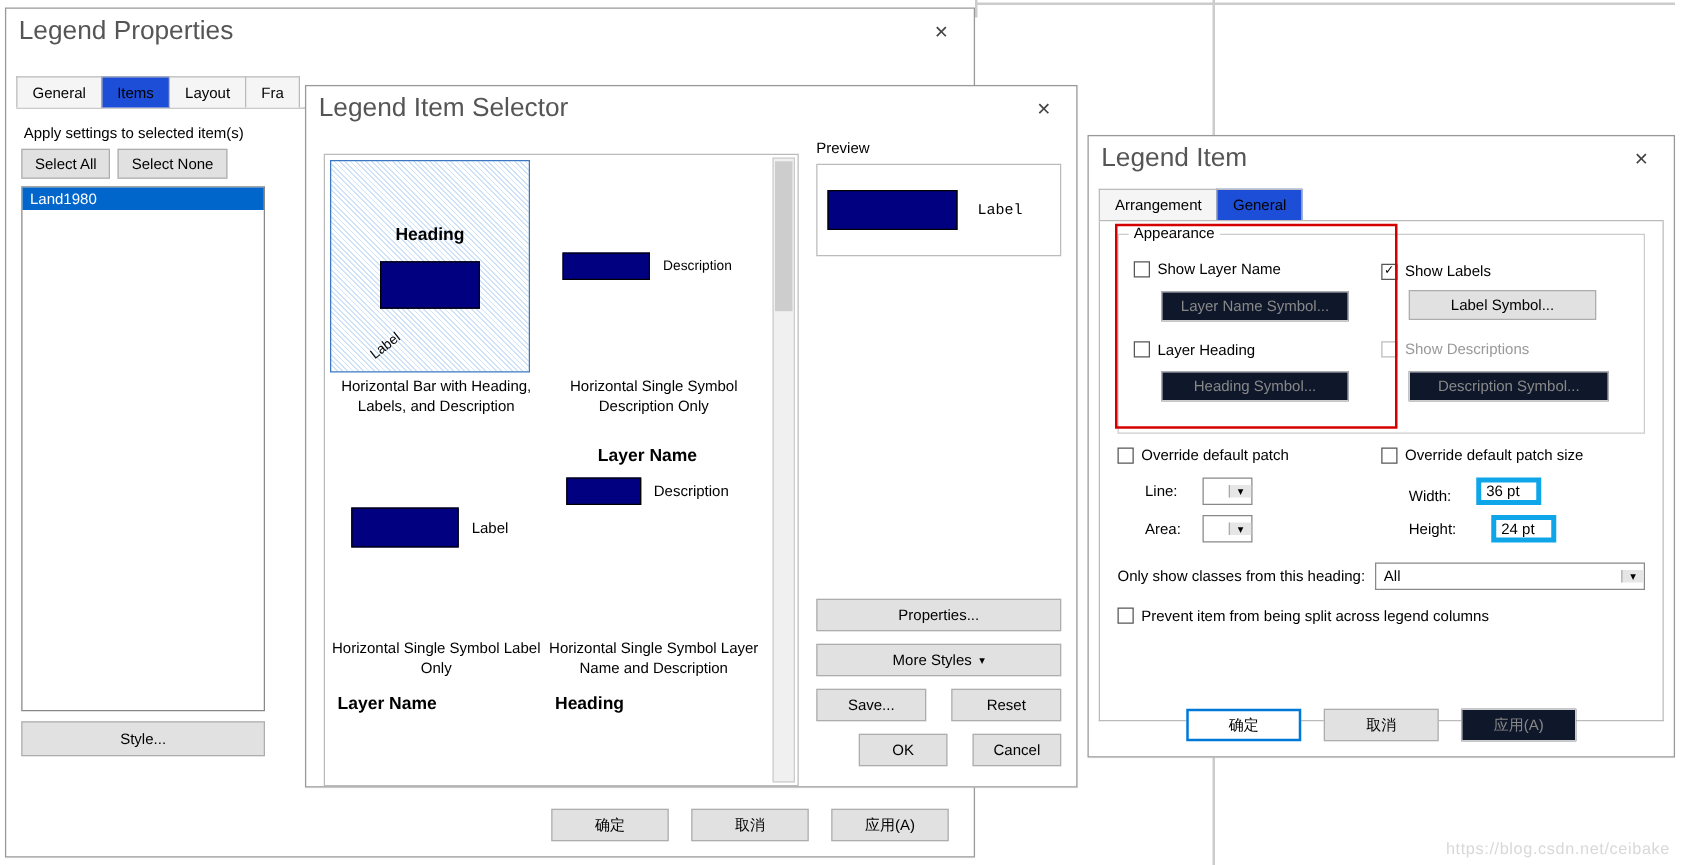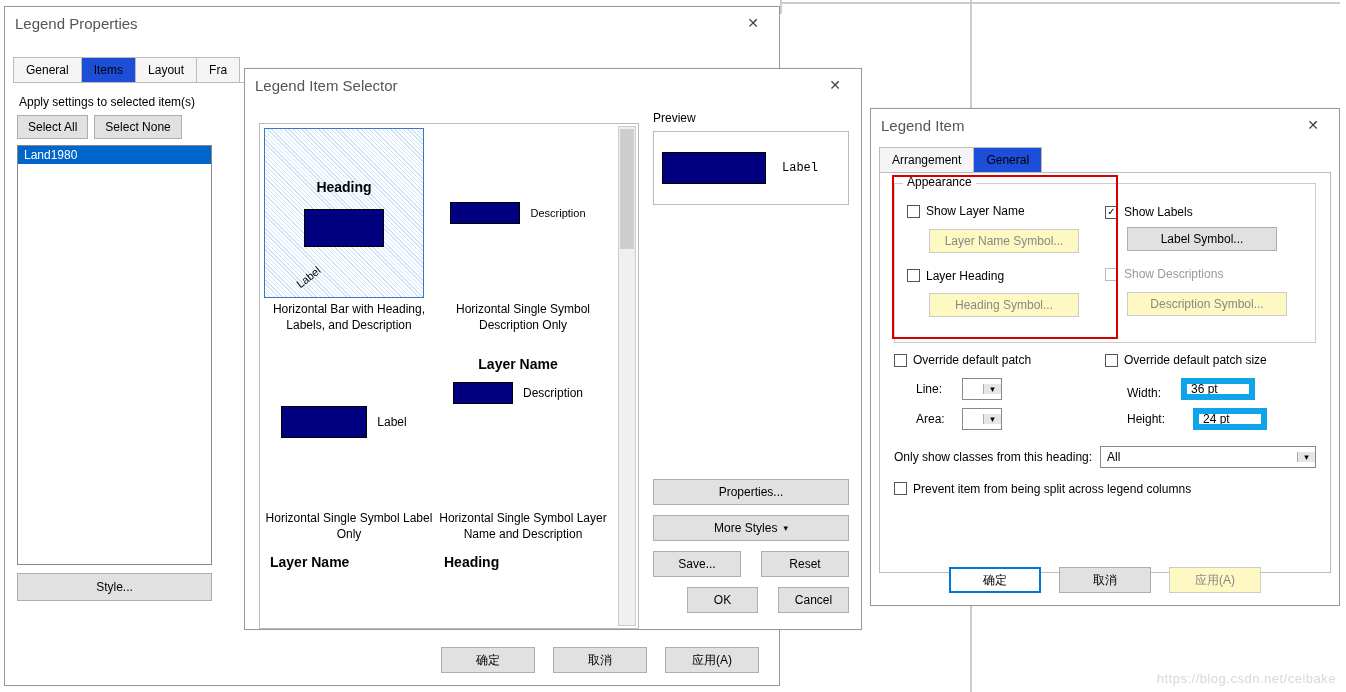--- a/index.html
+++ b/index.html
@@ -1,40 +1,40 @@
 <!DOCTYPE html>
 <html><head>
 <meta charset="utf-8">
 <style>
 * { box-sizing: border-box; font-family: "Microsoft YaHei", Arial, sans-serif; font-size: 12px; }
 body { margin: 0; width: 1346px; height: 692px; background: #fff; position: relative; overflow: hidden; }
 .window { position: absolute; background: #fff; border: 1px solid #999; box-shadow: 0 0 1px rgba(0,0,0,.1); }
 .titlebar { display: flex; align-items: center; justify-content: space-between; padding: 6px 10px; border-bottom: none; }
-.titlebar .title { color: #555; font-size: 15px; }
+.titlebar .title { color: #555; font-size: 21px; }
 .titlebar .close-x { font-size: 14px; color: #444; padding: 2px 10px; cursor: pointer; }
 .tabs { display: flex; border-bottom: 1px solid #bbb; margin: 6px 8px 0 8px; position: relative; }
 .tab { padding: 5px 12px; border: 1px solid #bbb; border-bottom: none; margin-right: -1px; background: #fff; cursor: pointer; }
 .tab.active { background: #1d4ed8; position: relative; z-index: 2; text-align: center; }
 .tab.inactive { background: #f5f5f5; }
 .content { padding: 8px 12px; }
 .btn { display: inline-flex; align-items: center; justify-content: center; background: #e1e1e1; border: 1px solid #adadad; padding: 4px 10px; cursor: pointer; height: 24px; }
 .btn.wide { width: 150px; height: 26px; }
 .btn.primary { background: #fff; border: 2px solid #0078d7; }
-.btn.disabled { color: #888; background: #fef9c3; border-color: #ccc; cursor: default; }
+.btn.disabled { color: #888; background: #0f172a; border-color: #ccc; cursor: default; }
 .listbox { border: 1px solid #888; width: 195px; height: 420px; background: #fff; }
 .list-item { padding: 2px 6px; }
 .list-item.selected { background: #0066cc; color: #fff; }
 .checkbox { display: inline-flex; align-items: center; gap: 6px; }
 .checkbox .box { width: 13px; height: 13px; border: 1px solid #555; background: #fff; display: flex; align-items: center; justify-content: center; font-size: 10px; line-height: 1; }
 .checkbox.disabled { color: #999; }
 .checkbox.disabled .box { border-color: #bbb; }
 .dropdown { display: inline-flex; align-items: center; border: 1px solid #888; background: #fff; height: 22px; }
 .dropdown .val { padding: 0 6px; min-width: 20px; }
 .dropdown .arrow { width: 18px; border-left: 1px solid #aaa; background: #e6e6e6; text-align: center; font-size: 9px; }
-.textinput { border: 6px solid #0ea5e9; background: #fff; padding: 2px 4px; width: 74px; height: 22px; }
+.textinput { border: 4px solid #0ea5e9; background: #fff; padding: 2px 4px; width: 52px; height: 22px; }
 .gallery-item { text-align: center; width: 170px; }
 .gallery-thumb { width: 160px; height: 170px; border: 1px solid transparent; display: flex; flex-direction: column; align-items: center; justify-content: center; position: relative; }
 .gallery-thumb.selected { background: repeating-linear-gradient(45deg,#cfe2f8 0,#cfe2f8 1px,#fff 1px,#fff 3px); border: 1px solid #3a78c3; }
 .navy-rect { background: #000080; border: 1px solid #000; }
 .gallery-caption { font-size: 12px; margin-top: 4px; line-height: 1.3; }
 .scrollbar { position: absolute; right: 2px; top: 2px; bottom: 2px; width: 18px; background: #f0f0f0; border: 1px solid #ccc; }
 .scrollbar .thumb { position: absolute; left: 1px; right: 1px; top: 2px; height: 120px; background: #cdcdcd; }
 .red-outline { border: 2px solid #d40000; position: absolute; pointer-events: none; }
 .watermark { position: absolute; right: 10px; bottom: 6px; color: #d8d8d8; font-size: 13px; letter-spacing: .5px; }
 .bg-line { position: absolute; background: #ccc; }

